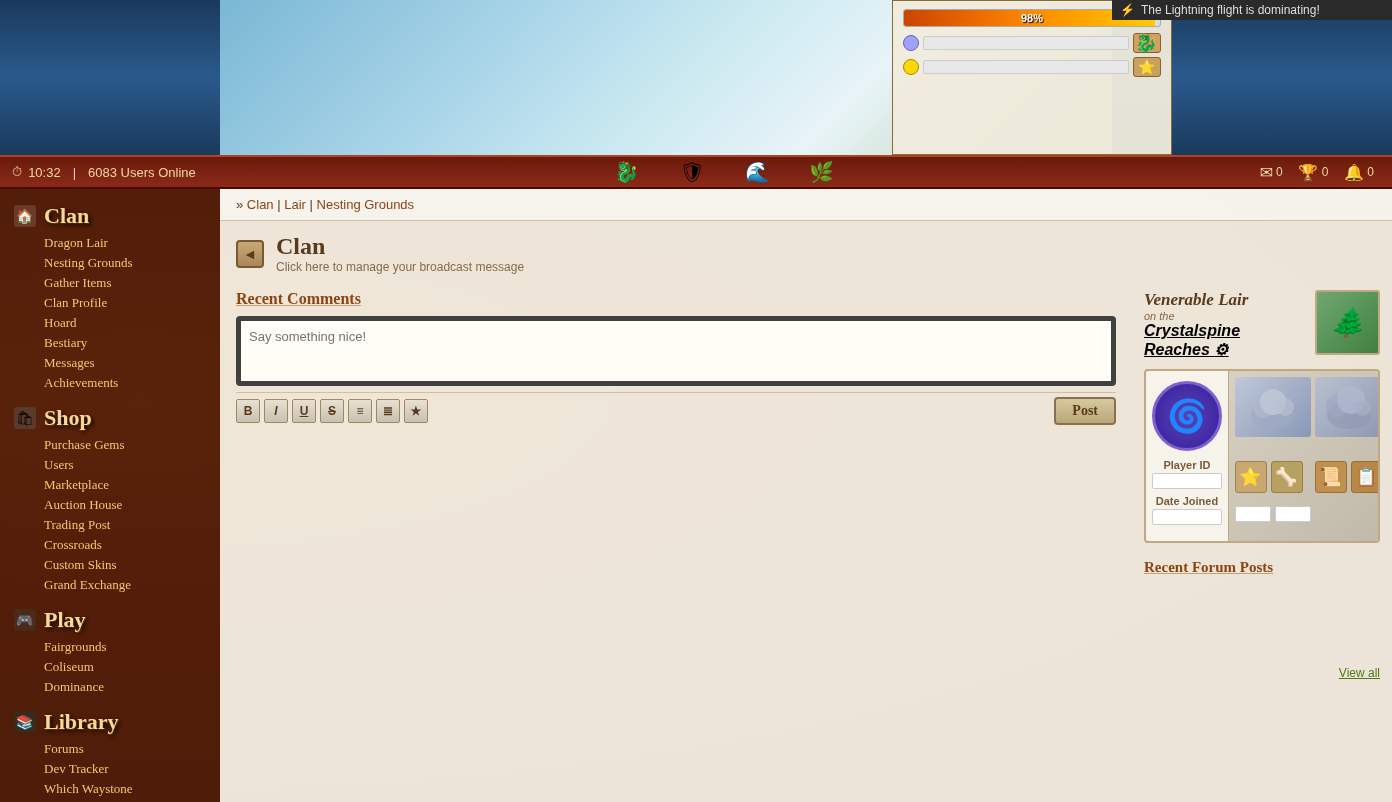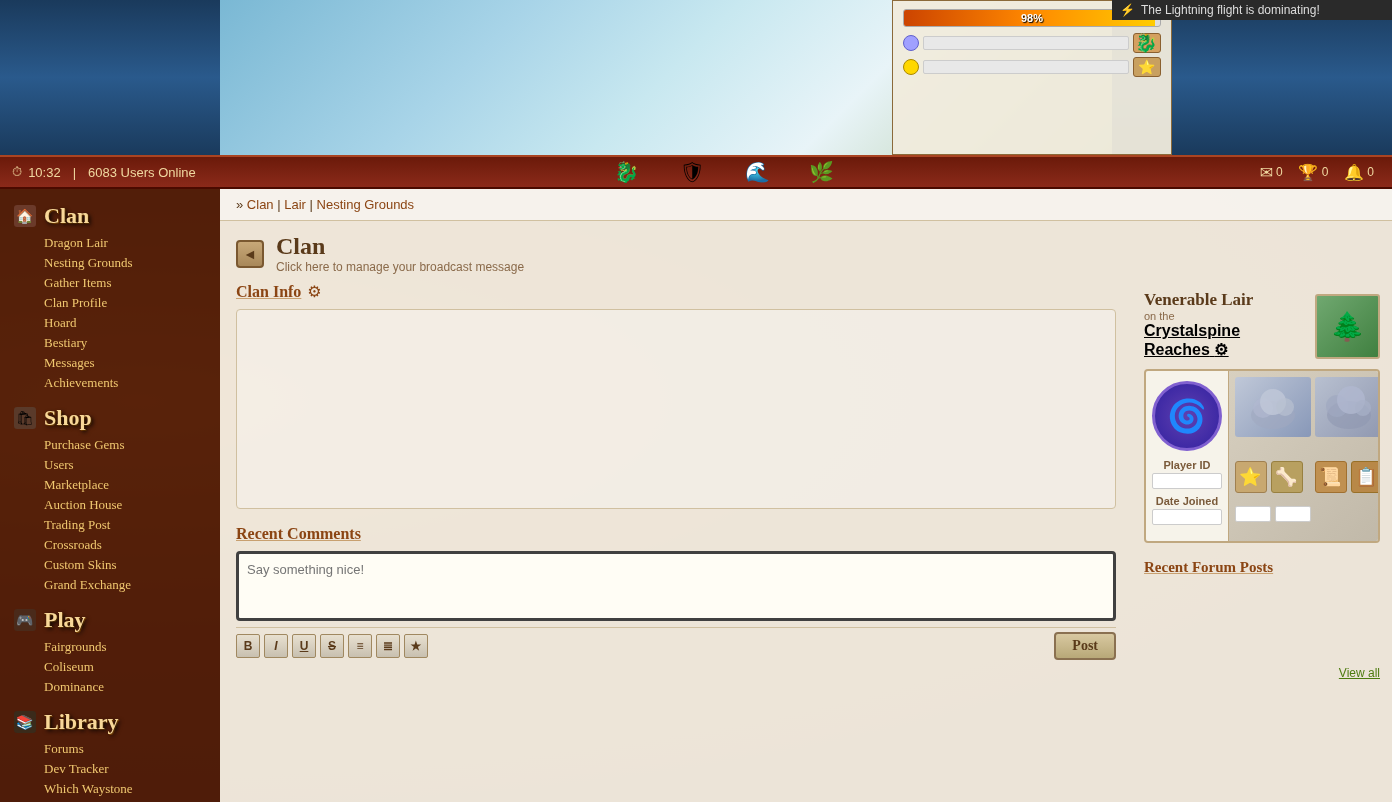--- a/index.html
+++ b/index.html
@@ -473,21 +473,21 @@
     }
 
     
     #comments-section {
       margin-top: 8px;
     }
 
     #comments-textarea {
       width: 100%;
       height: 70px;
-      border: 3px solid #404040;
+      border: 5px solid #404040;
       border-radius: 4px;
       padding: 8px;
       font-size: 13px;
       color: #8a8a8a;
       resize: none;
       background: #fffdf5;
       font-family: Arial, sans-serif;
     }
 
     #char-count {
@@ -529,23 +529,24 @@
       cursor: pointer;
       font-size: 14px;
       font-weight: bold;
       color: #5a3a1a;
       font-family: Georgia, serif;
     }
 
     
     #lair-location-banner {
       display: flex;
-      align-items: flex-end;
+      align-items: flex-start;
       gap: 14px;
       margin-bottom: 10px;
+      font-style: italic;
     }
 
     #lair-loc-text {
       flex: 1;
     }
 
     #lair-loc-title {
       font-size: 17px;
       font-weight: bold;
       color: #5a3a1a;
@@ -792,28 +793,20 @@
       <div class="clan-title-area">
         <h1>Clan</h1>
         <div class="clan-broadcast-msg">Click here to manage your broadcast message</div>
       </div>
     </div>
 
     <div id="content-body">
 
       <div id="main-panel">
 
-        <div id="clan-info-section">
-          <div class="section-title">
-            <span class="section-title-text">Clan Info</span>
-            <span class="gear-icon">⚙</span>
-          </div>
-          <div id="clan-info-area">
-          </div>
-        </div>
 
         <div id="comments-section">
           <div class="section-title">
             <span class="section-title-text">Recent Comments</span>
           </div>
           <textarea id="comments-textarea" placeholder="Say something nice!" style=""></textarea>
           <div id="comment-toolbar">
             <button class="toolbar-btn" style="font-weight:bold;">B</button>
             <button class="toolbar-btn" style="font-style:italic;">I</button>
             <button class="toolbar-btn" style="text-decoration:underline;">U</button>

